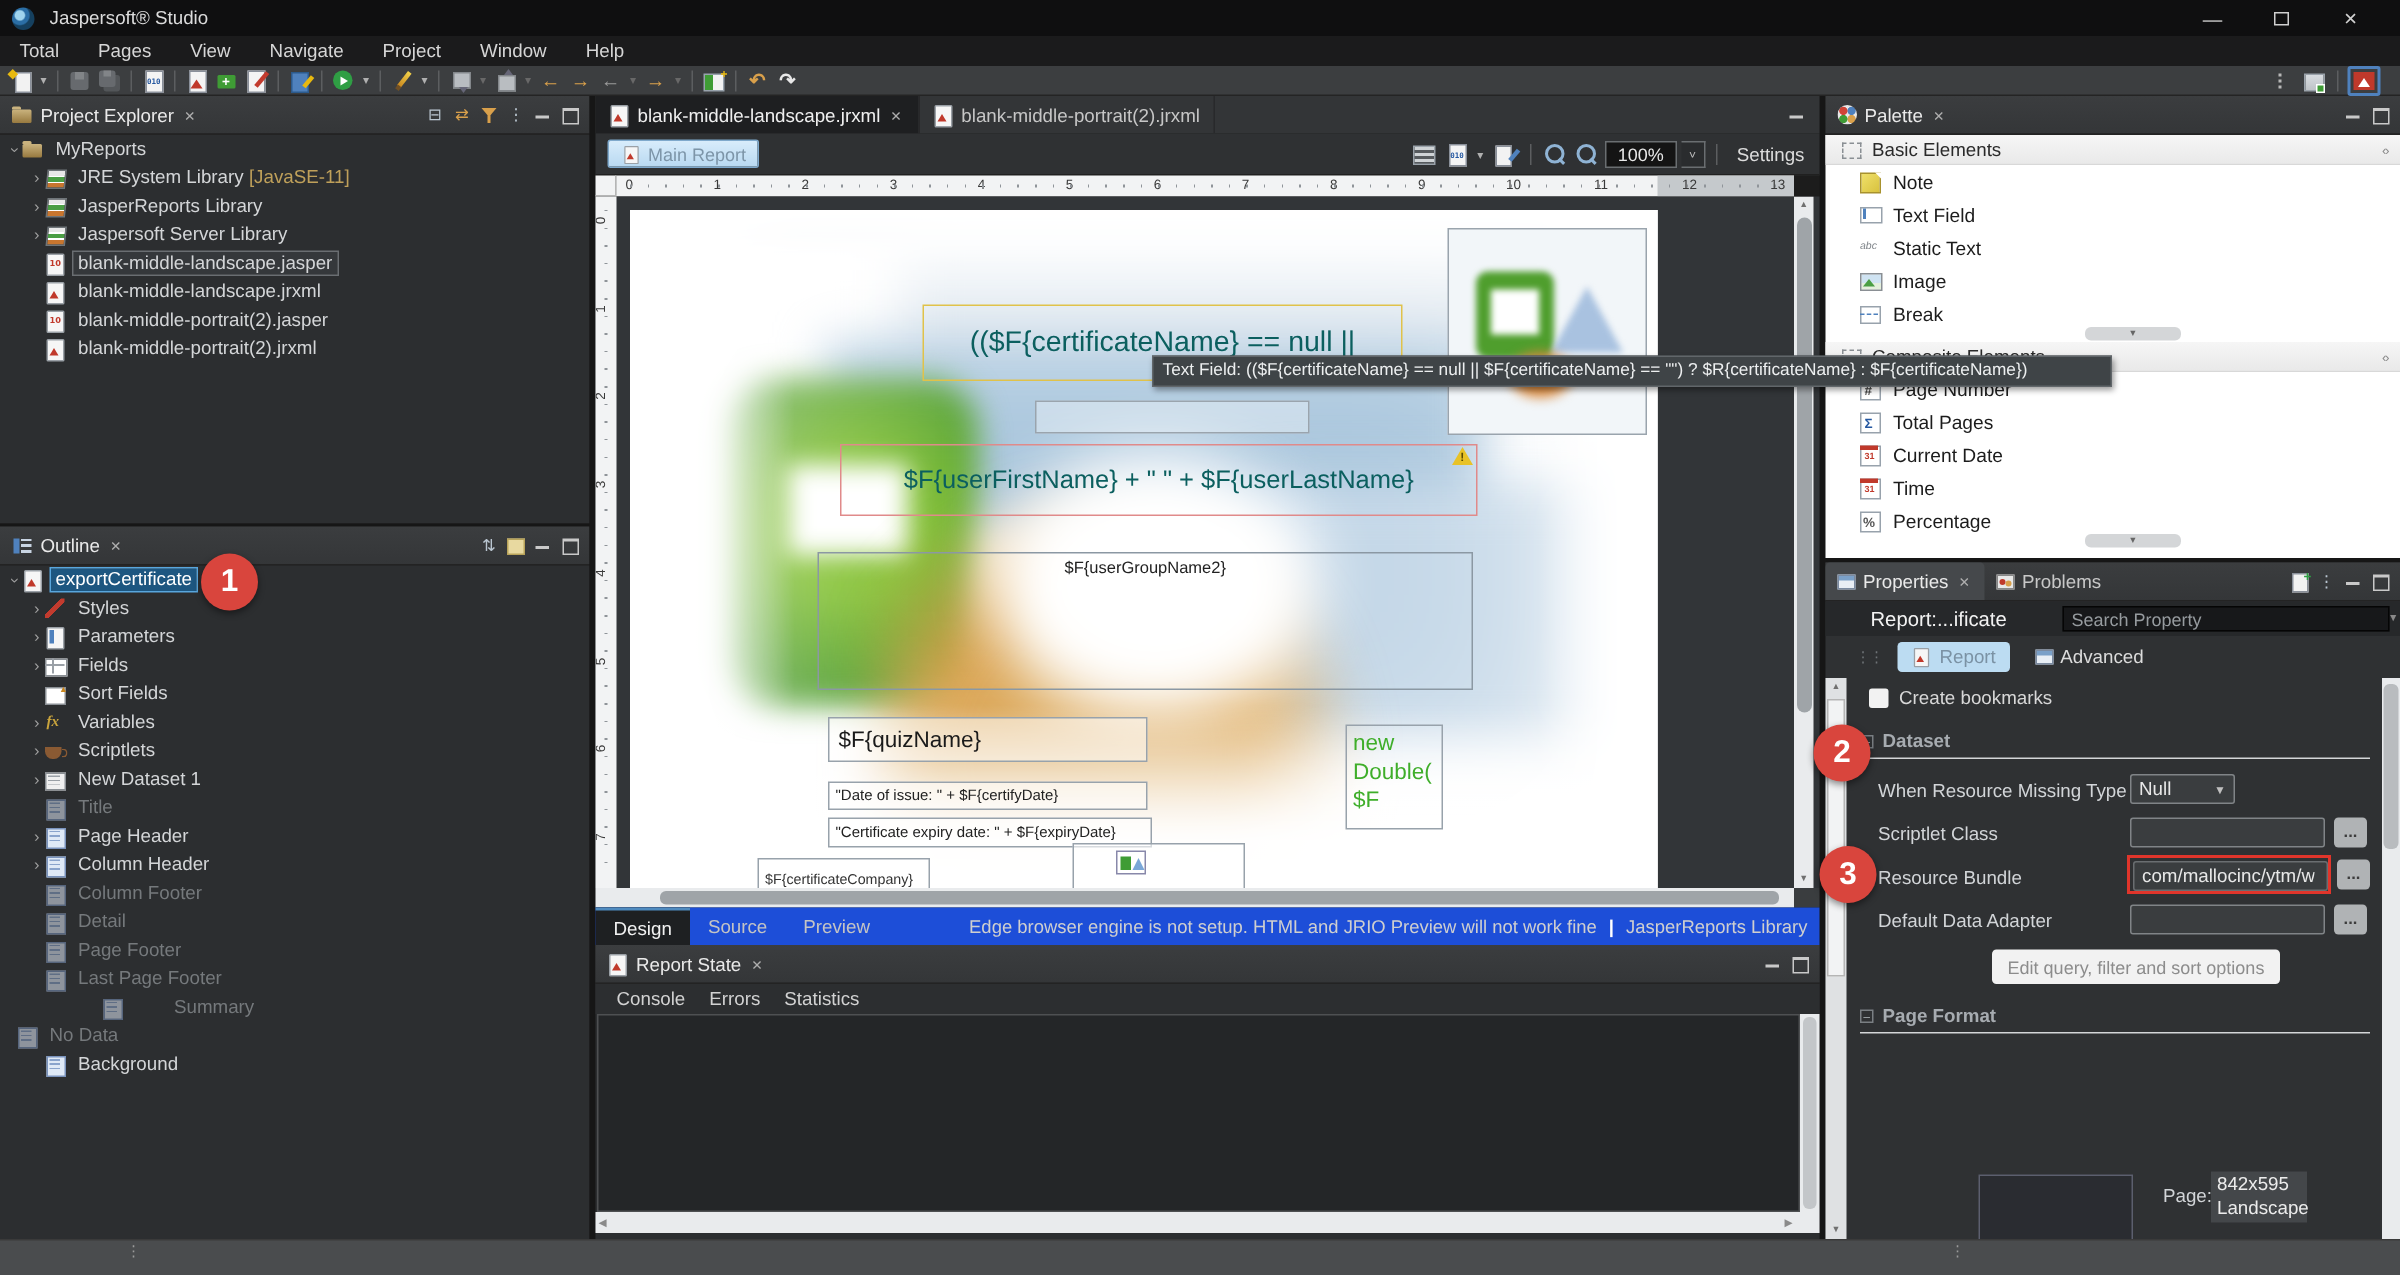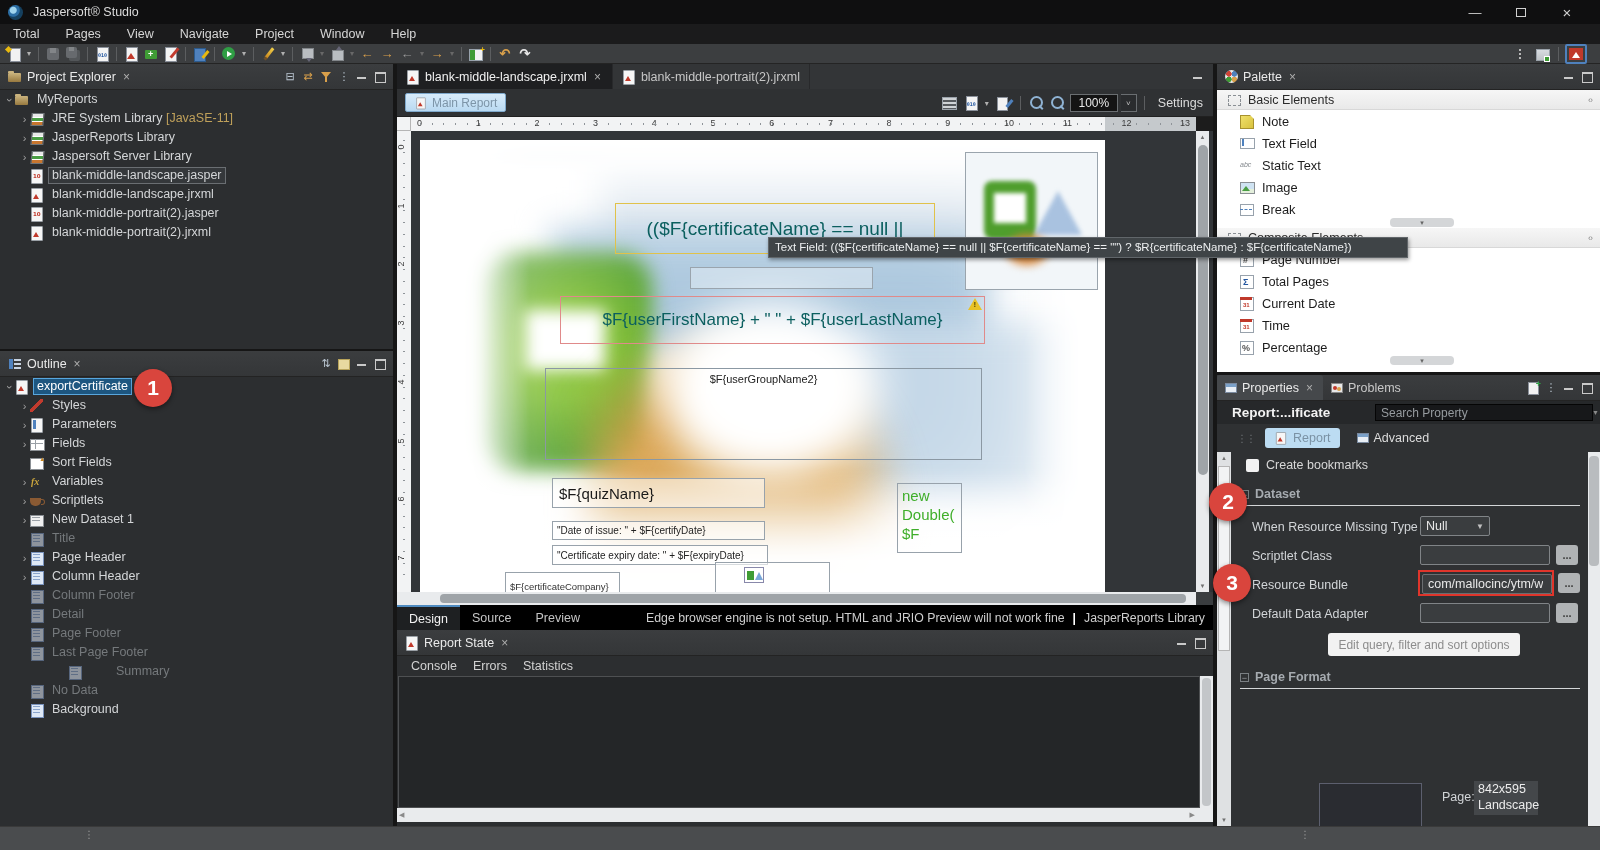--- a/index.html
+++ b/index.html
@@ -195,21 +195,21 @@
   .warn{position:absolute;width:0;height:0;border-left:7px solid transparent;border-right:7px solid transparent;
         border-bottom:12px solid #e8c227;z-index:5}
   .warn::after{content:"!";position:absolute;left:-1.5px;top:2px;font:bold 8px "Liberation Sans",sans-serif;color:#5a4a00}
   .canvas-vscroll{position:absolute;left:799px;top:0;width:13px;height:461px;background:#e9ebed}
   .canvas-vscroll .thumb{position:absolute;left:1.5px;top:14px;width:10px;height:330px;background:#9fa4a8;border-radius:5px}
   .sarrow{position:absolute;width:100%;text-align:center;font-size:6px;color:#707070}
   .h-scroll{left:397px;top:592px;width:799px;height:13px;background:#e9ebed}
   .h-scroll .thumb{position:absolute;left:43px;top:2px;width:746px;height:9px;background:#9fa4a8;border-radius:4px}
   .h-scroll-gap{left:1196px;top:592px;width:17px;height:13px;background:#3a3d3f}
 
-  .view-tabs{left:397px;top:605px;width:816px;height:25px;background:#000000;display:flex;align-items:center}
+  .view-tabs{left:397px;top:605px;width:816px;height:25px;background:#1d4ed8;display:flex;align-items:center}
   .vtab{height:25px;display:flex;align-items:center;padding:0 12px;font-size:12.5px;color:#c4c4c4}
   .vtab.active{background:#1e2022;border-top:2px solid #4f8bc0;color:#f2f2f2}
   .view-status{position:absolute;right:8px;top:0;height:25px;display:flex;align-items:center;gap:8px;font-size:12.3px;color:#cfcfcf}
   .vbar{color:#fff;font-weight:bold}
 
   .rs-panel{left:397px;top:630px;width:816px;height:196px;background:#2c2e30}
   .rs-head{height:26px}
   .rs-subtabs{height:20px;display:flex;align-items:center;gap:16px;padding-left:14px;background:#2c2e30;font-size:12.5px;color:#d2d2d2}
   .rs-content{position:absolute;left:1px;top:46px;width:802px;height:132px;background:#242628;border:1px solid #4e5052}
   .rs-vscroll{position:absolute;left:803px;top:46px;width:13px;height:132px;background:#e9ebed}
@@ -238,21 +238,21 @@
 
   .props-panel{left:1217px;top:375px;width:383px;height:451px;background:#2f3133}
   .props-head{height:26px}
   .ptab.active2{background:#45484b;border-radius:3px 3px 0 0}
   .properties-tab-icon{width:12px;height:10px;background:#e8eef5;border:1px solid #7a8aa0;position:relative}
   .properties-tab-icon::before{content:"";position:absolute;left:0;top:0;width:100%;height:3px;background:#7aa0c8}
   .problems-tab-icon{width:12px;height:10px;background:#e8e8e8;border:1px solid #888;position:relative}
   .problems-tab-icon::before{content:"";position:absolute;left:1px;top:2px;width:4px;height:4px;background:#c0392b;border-radius:50%}
   .problems-tab-icon::after{content:"";position:absolute;right:1px;bottom:1px;width:4px;height:4px;background:#d9a04b;border-radius:50%}
   .props-title-row{position:absolute;left:0;top:26px;width:383px;height:23px;background:#26282a;display:flex;align-items:center}
-  .props-title{font-weight:bold;font-size:13.5px;color:#f2f2f2;margin-left:15px;white-space:nowrap}
+  .props-title{font-weight:normal;font-size:13.5px;color:#f2f2f2;margin-left:30px;white-space:nowrap}
   .prop-search{position:absolute;left:158px;top:3px;width:218px;height:17px;background:#17181a;border:1px solid #050505;
                color:#c8cdd1;font-size:12px;padding:0 5px;font-family:"Liberation Sans",sans-serif}
   .prop-search::placeholder{color:#969b9f}
   .search-chev{position:absolute;right:1px;top:8px;font-size:7px;color:#8a8a8a}
   .props-subtabs{position:absolute;left:0;top:49px;width:383px;height:28px;display:flex;align-items:center;gap:8px;padding-left:20px}
   .dots{color:#6f7478;font-size:10px;letter-spacing:-1px;margin-right:2px}
   .pill{display:flex;align-items:center;gap:5px;height:20px;padding:0 9px;border-radius:3px;font-size:12.5px}
   .pill.report{background:#bcdcf2;color:#7b92a4}
   .pill.adv{color:#dcdcdc}
   .props-body{position:absolute;left:14px;top:77px;width:357px;height:374px}
@@ -507,21 +507,21 @@
         <div class="trow dim" style="padding-left: 19px;">
           <span class="tarrow"></span>
           <span class="ic band-icon"></span>
           <span class="tlabel"><span>Last Page Footer</span></span>
         </div>
         <div class="trow dim" style="padding-left: 31px; gap: 26px;">
           <span class="tarrow"></span>
           <span class="ic band-icon"></span>
           <span class="tlabel"><span>Summary</span></span>
         </div>
-        <div class="trow dim" style="padding-left: 19px;">
+        <div class="trow dim" style="">
           <span class="tarrow"></span>
           <span class="ic band-icon"></span>
           <span class="tlabel"><span>No Data</span></span>
         </div>
         <div class="trow" style="padding-left: 19px;">
           <span class="tarrow"></span>
           <span class="ic band-icon"></span>
           <span class="tlabel"><span>Background</span></span>
         </div>
       </div>

